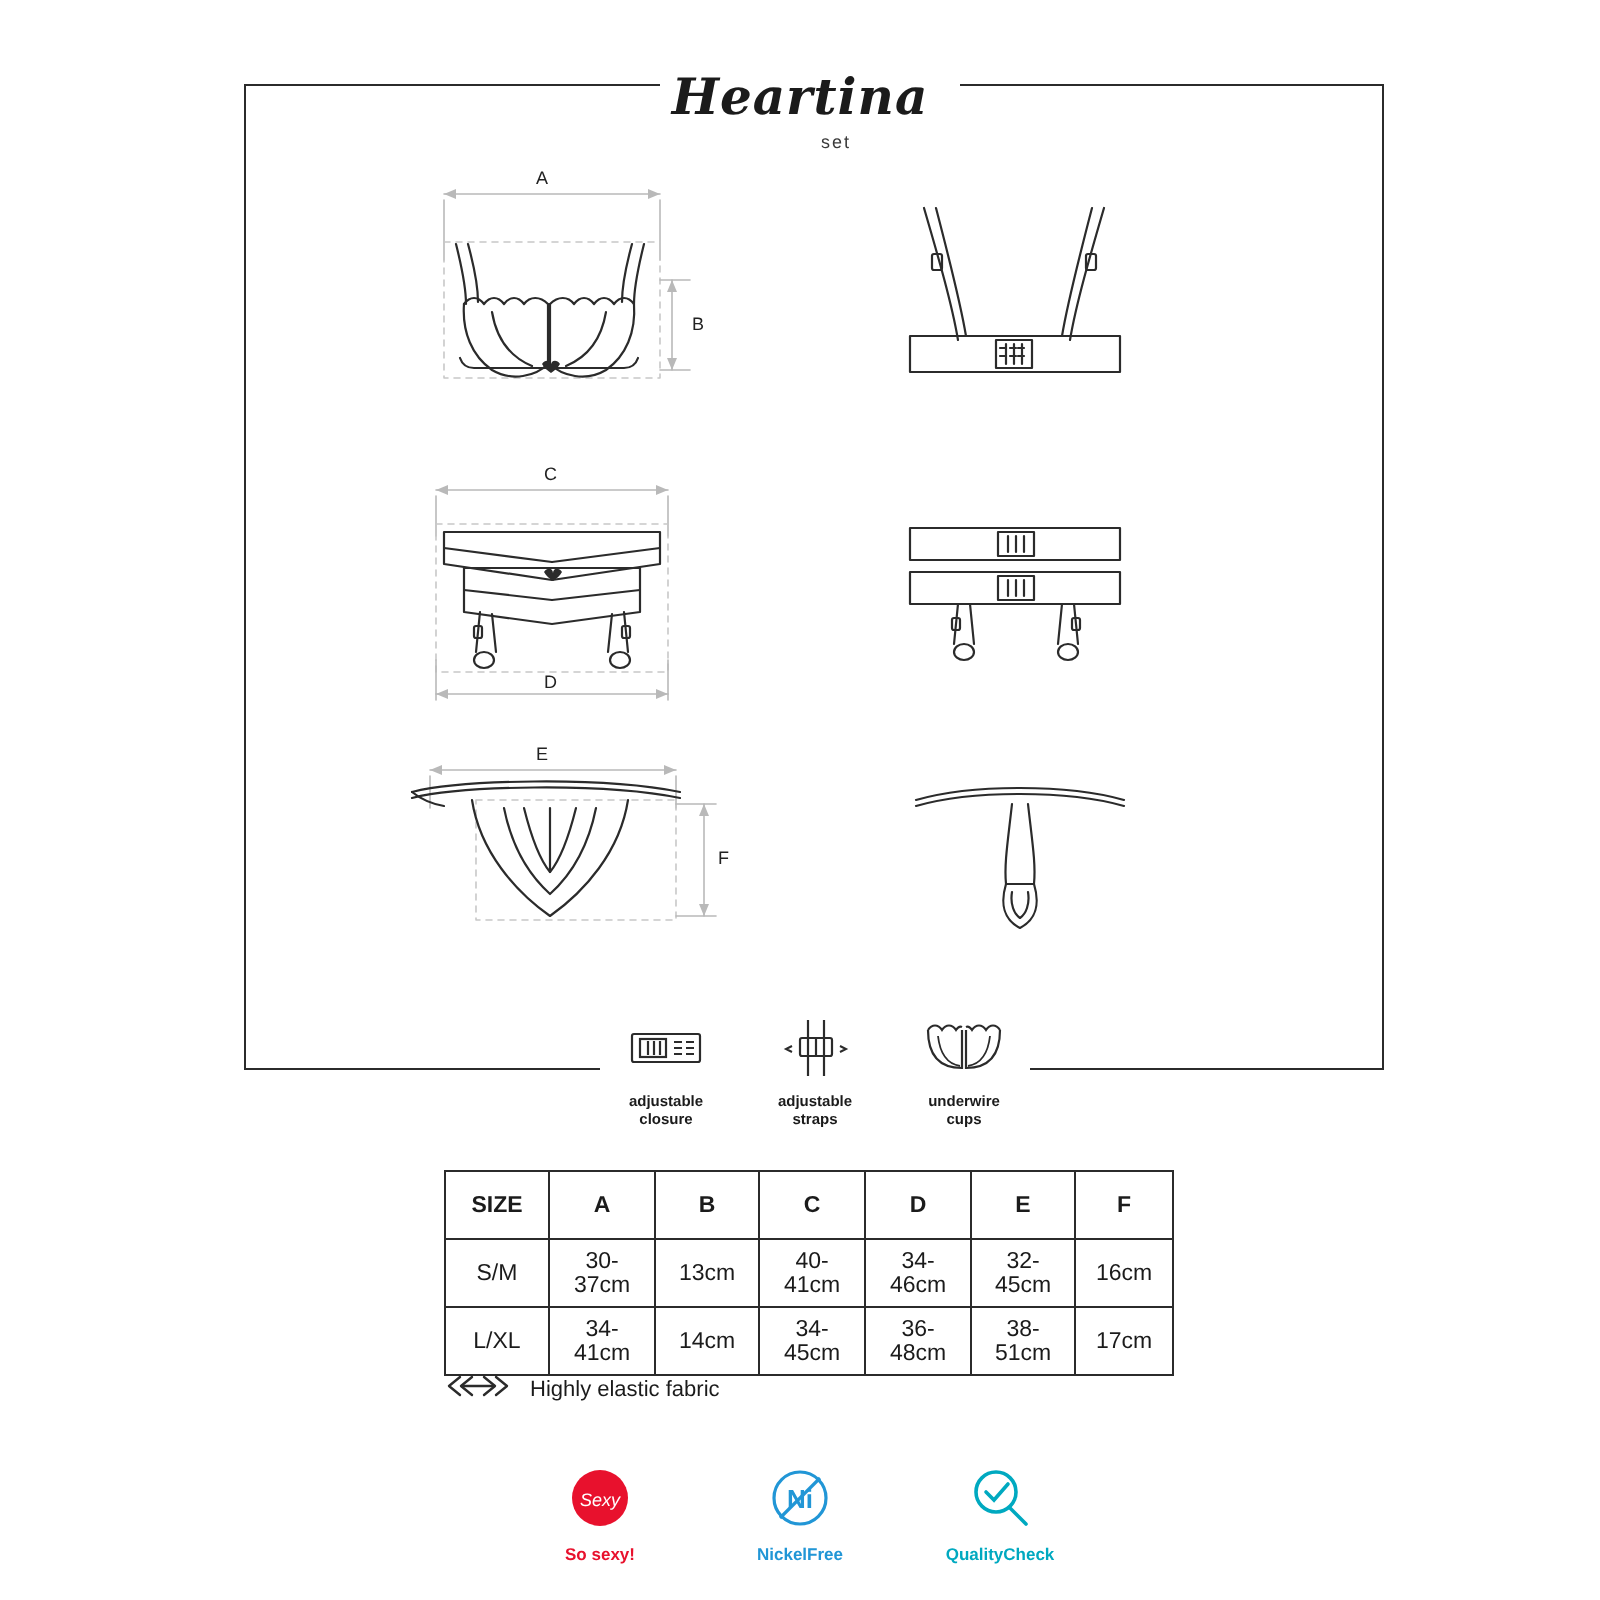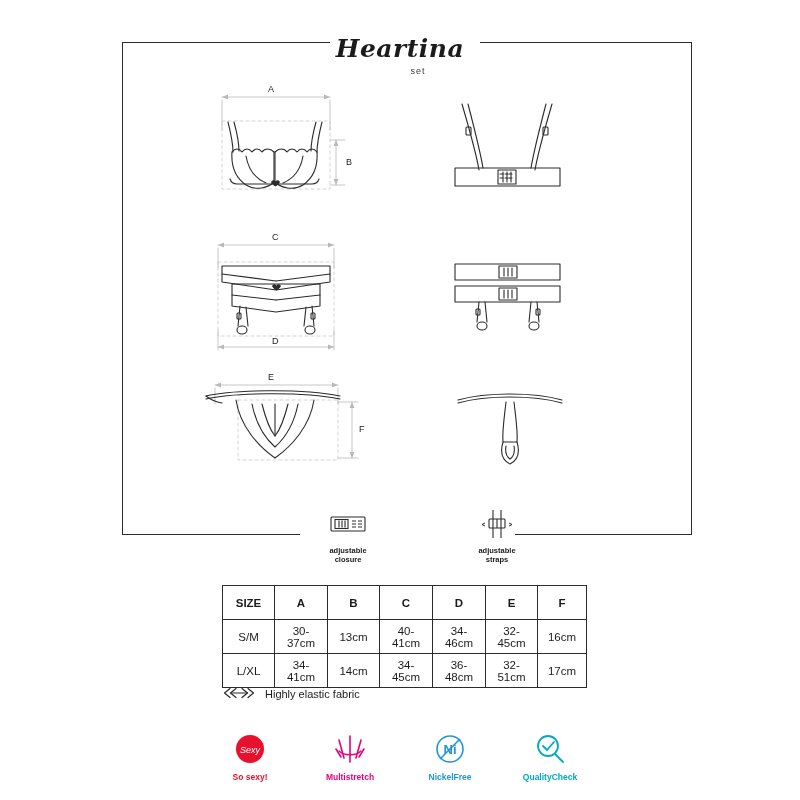--- a/index.html
+++ b/index.html
@@ -56,21 +56,21 @@
     margin-top: 3px;
     margin-left: 36px;
   }
 
   
   .diagram { position: absolute; left:0; top:0; width:800px; height:800px; }
 
   
   .features {
     position: absolute;
-    left: 315px; top: 505px;
+    left: 300px; top: 505px;
     width: 215px;
     display: flex;
     justify-content: space-between;
     align-items: flex-end;
   }
   .feature {
     width: 66px;
     text-align: center;
   }
   .feature .ic {
@@ -363,20 +363,36 @@
           <line x1="17" y1="10" x2="17" y2="19"></line>
           <path d="M5,14 l-3,1.5 l3,1.5" stroke-width="1"></path>
           <path d="M29,14 l3,1.5 l-3,1.5" stroke-width="1"></path>
         </g>
       </svg>
     </div>
     <div class="cap">adjustable
 straps</div>
   </div>
 
+  <div class="feature">
+    <div class="ic">
+      <svg width="44" height="28" viewBox="0 0 44 28">
+        <g fill="none" stroke="#2b2b2b" stroke-width="1.1">
+          <path d="M4,5 C4,18 10,24 21,24 L21,5"></path>
+          <path d="M40,5 C40,18 34,24 23,24 L23,5"></path>
+          <path d="M4,5 c2,-3 5,-3 7,0 c2,-3 5,-3 7,0 c1,-1.5 2,-2 3,-1.5"></path>
+          <path d="M40,5 c-2,-3 -5,-3 -7,0 c-2,-3 -5,-3 -7,0 c-1,-1.5 -2,-2 -3,-1.5"></path>
+          <path d="M9,8 C10,17 14,22 20,23" stroke-width="0.9"></path>
+          <path d="M35,8 C34,17 30,22 24,23" stroke-width="0.9"></path>
+        </g>
+      </svg>
+    </div>
+    <div class="cap">underwire
+cups</div>
+  </div>
 </div>
 
 <table class="size-table">
   <thead>
     <tr>
       <th class="c-size">SIZE</th>
       <th class="c-a">A</th>
       <th class="c-b">B</th>
       <th class="c-c">C</th>
       <th class="c-d">D</th>
@@ -393,21 +409,21 @@
       <td>34-46cm</td>
       <td>32-45cm</td>
       <td>16cm</td>
     </tr>
     <tr>
       <td>L/XL</td>
       <td>34-41cm</td>
       <td>14cm</td>
       <td>34-45cm</td>
       <td>36-48cm</td>
-      <td>32-51cm</td>
+      <td>38-51cm</td>
       <td>17cm</td>
     </tr>
   </tbody>
 </table>
 
 <div class="elastic-note">
   <span>
     <svg width="34" height="12" viewBox="0 0 34 12">
       <g fill="none" stroke="#2b2b2b" stroke-width="1.2" stroke-linecap="round" stroke-linejoin="round">
         <path d="M8,1.5 L2.5,6 L8,10.5"></path>
@@ -426,35 +442,20 @@
   <div class="badge">
     <div class="bic">
       <svg width="36" height="36" viewBox="0 0 36 36">
         <circle cx="18" cy="18" r="14" fill="#e8112d"></circle>
         <text x="18" y="22" text-anchor="middle" font-family="Liberation Sans, sans-serif" font-size="9" font-style="italic" fill="#ffffff">Sexy</text>
       </svg>
     </div>
     <div class="blab c-red">So sexy!</div>
   </div>
 
-  <div class="badge">
-    <div class="bic">
-      <svg width="36" height="36" viewBox="0 0 36 36">
-        <g stroke="#e5007d" stroke-width="1.6" fill="none" stroke-linecap="round">
-          <line x1="18" y1="5" x2="18" y2="31"></line>
-          <line x1="7" y1="9" x2="12" y2="27"></line>
-          <line x1="29" y1="9" x2="24" y2="27"></line>
-          <line x1="4" y1="18" x2="9" y2="26"></line>
-          <line x1="32" y1="18" x2="27" y2="26"></line>
-          <path d="M7,20 C12,25 24,25 29,20" stroke-width="1.4"></path>
-        </g>
-      </svg>
-    </div>
-    <div class="blab c-pink">Multistretch</div>
-  </div>
 
   <div class="badge">
     <div class="bic">
       <svg width="36" height="36" viewBox="0 0 36 36">
         <circle cx="18" cy="18" r="13" fill="none" stroke="#2196d6" stroke-width="1.6"></circle>
         <text x="18" y="23" text-anchor="middle" font-family="Liberation Sans, sans-serif" font-size="13" font-weight="bold" fill="#2196d6">Ni</text>
         <line x1="8" y1="28" x2="28" y2="8" stroke="#2196d6" stroke-width="1.6"></line>
       </svg>
     </div>
     <div class="blab c-blue">NickelFree</div>

